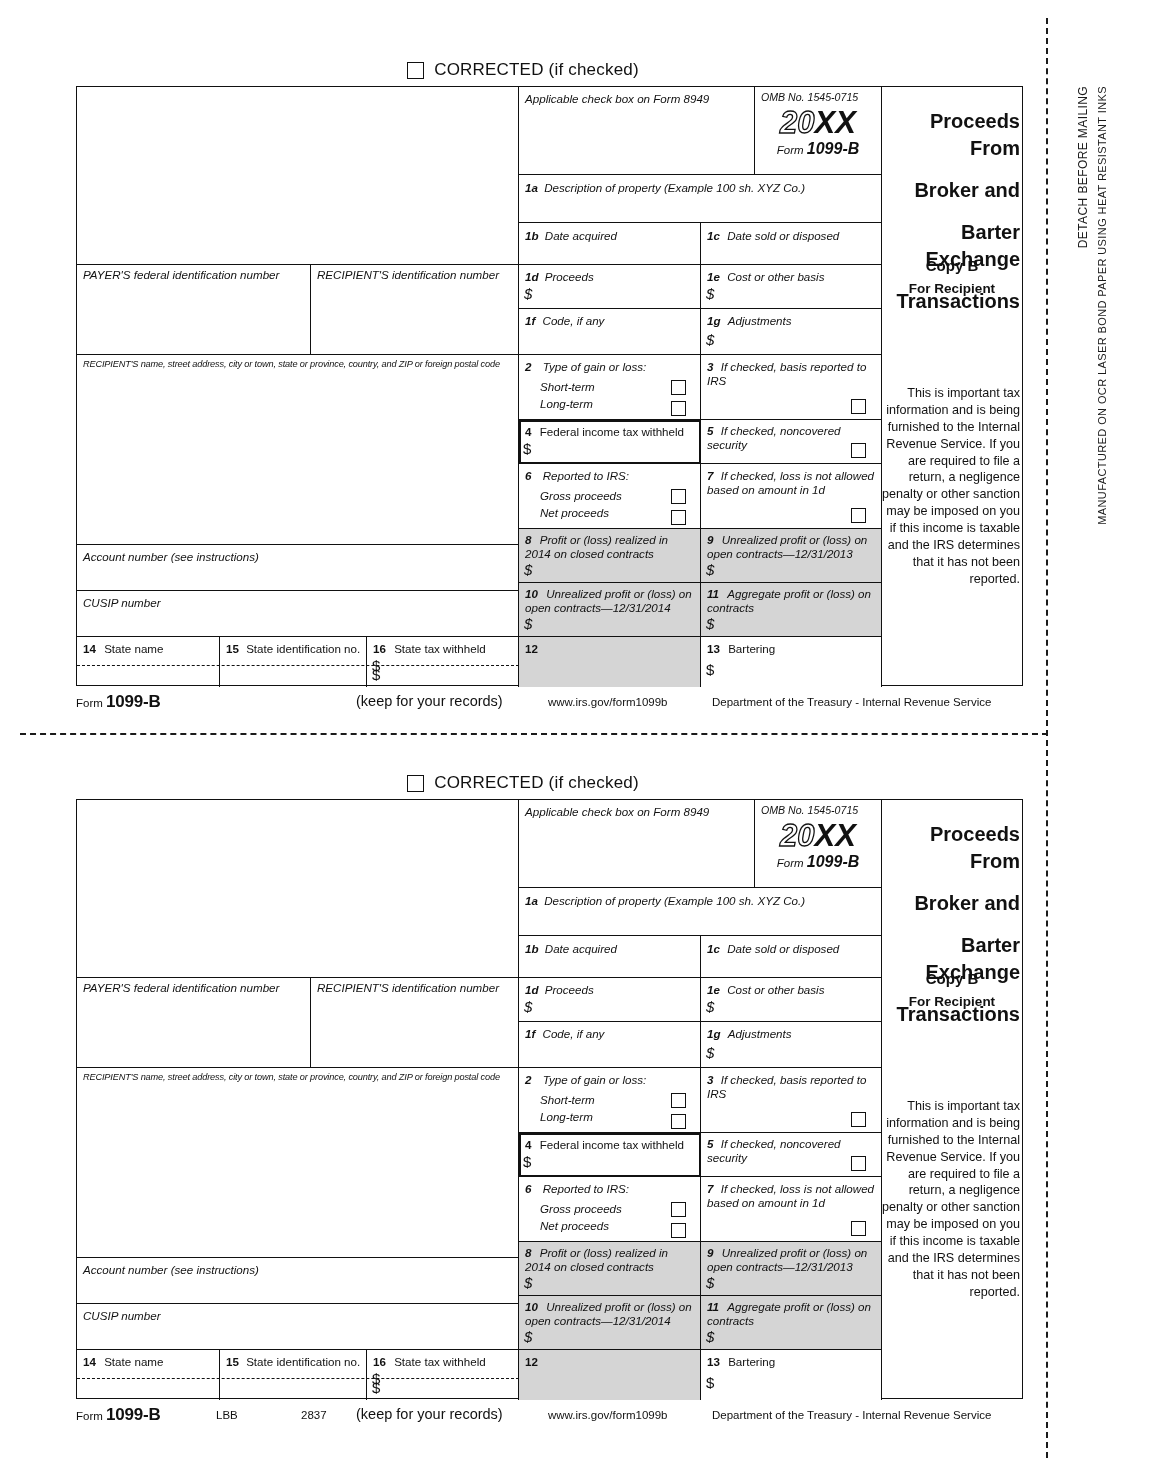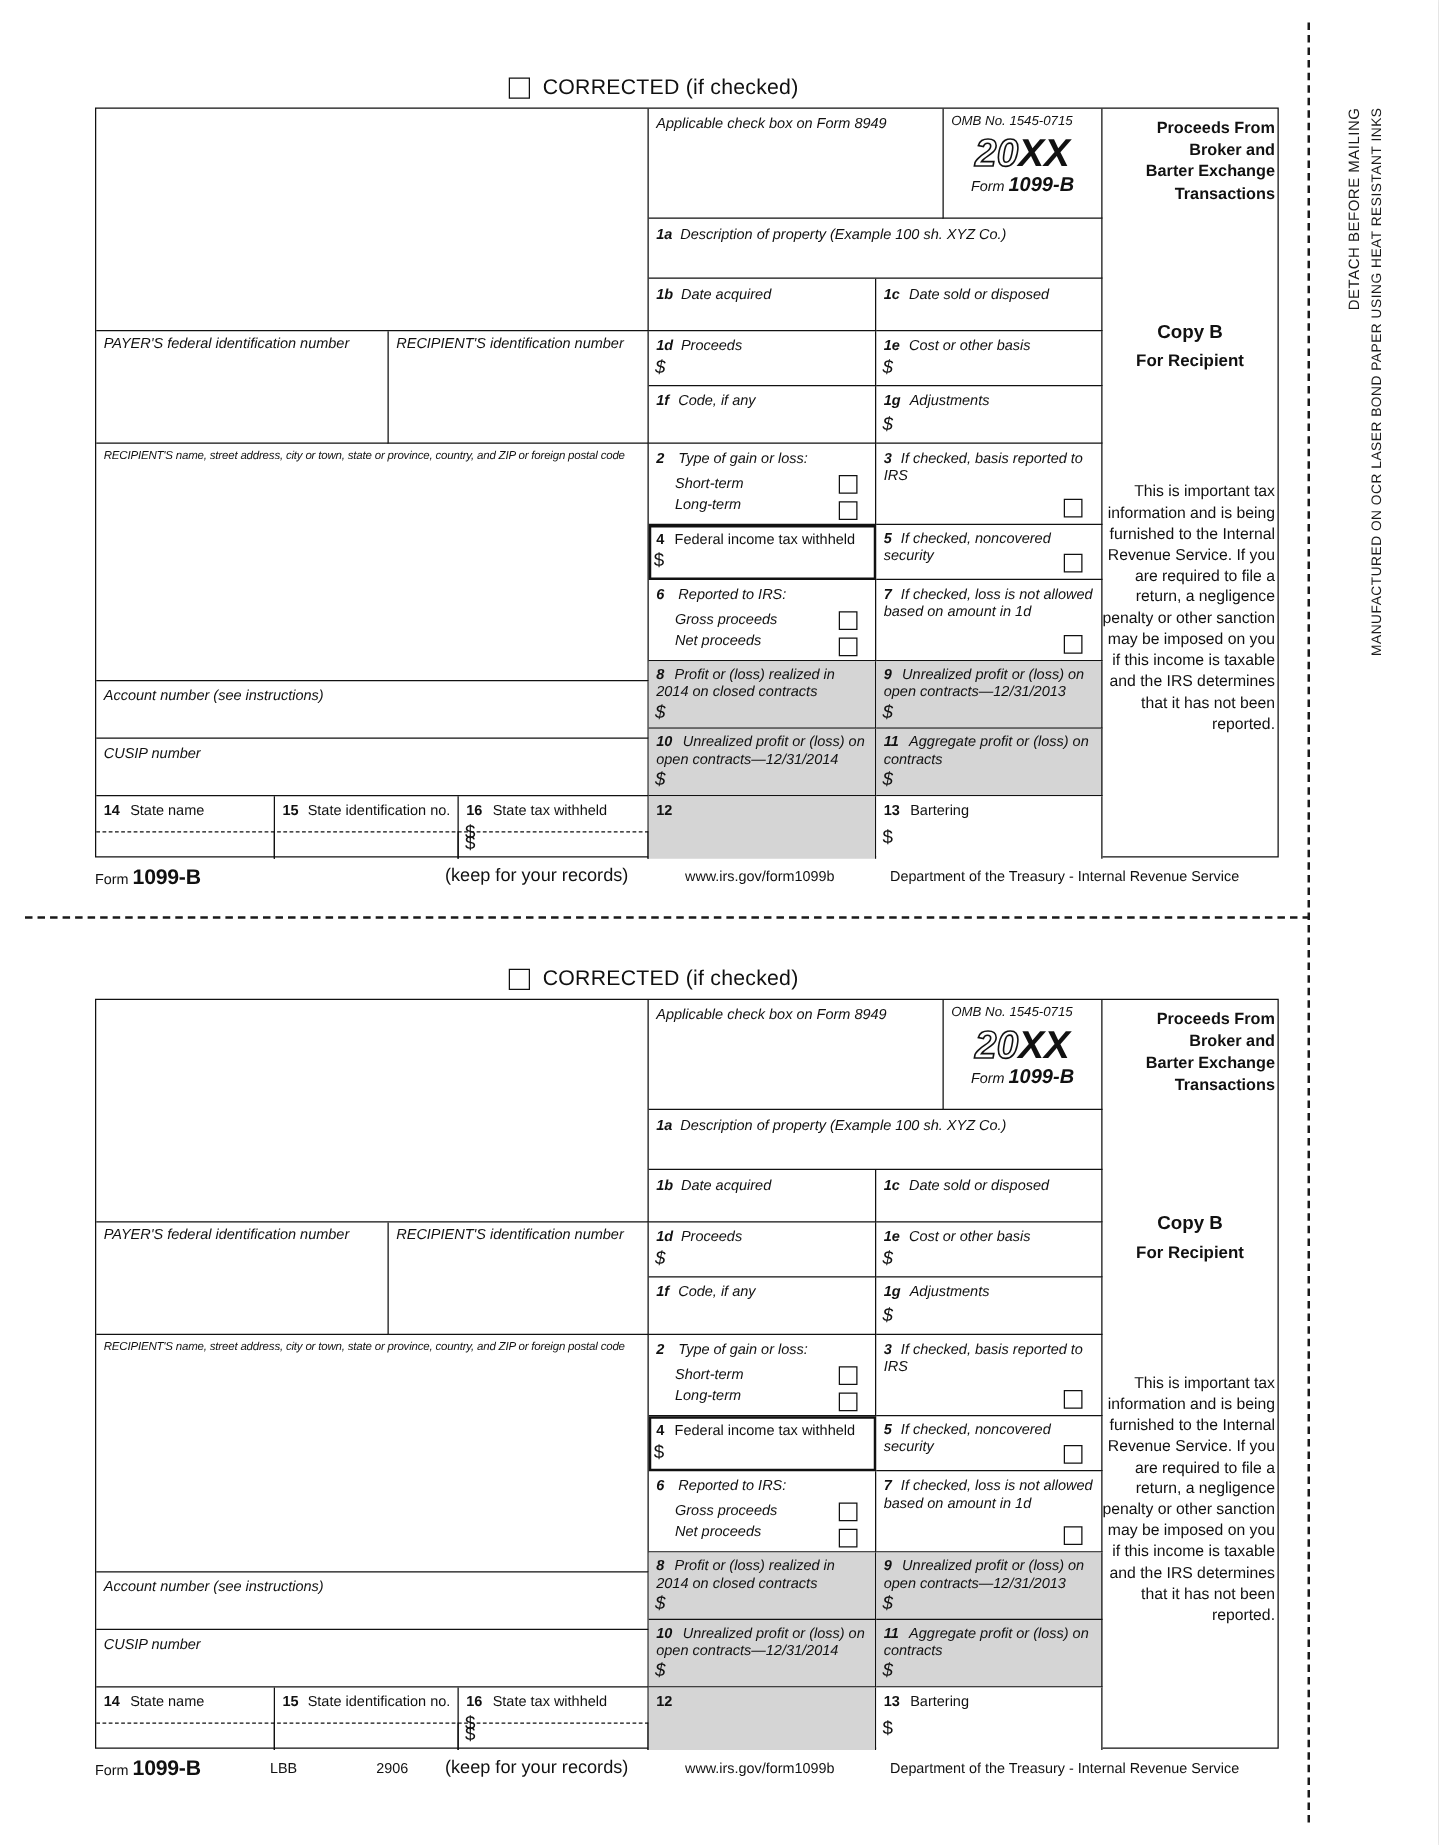--- a/index.html
+++ b/index.html
@@ -62,22 +62,23 @@
   .dollar{
     position:absolute;left:5px;font-size:15px;color:#111;font-family:"Liberation Sans",sans-serif;
   }
   .ck{
     position:absolute;width:15px;height:15px;border:1.4px solid #111;background:#fff;box-sizing:border-box;
   }
 
   
   .rpanel{position:absolute;box-sizing:border-box;}
   .rtitle{
-    text-align:right;font-weight:bold;font-size:13px;color:#111;line-height:1.35;
+    text-align:right;font-weight:bold;font-size:20px;color:#111;line-height:1.35;
     padding-right:2px;
+    margin-top:15px;
   }
   .copyb{text-align:center;font-weight:bold;font-size:15px;color:#111;}
   .copyb2{text-align:center;font-weight:bold;font-size:13.5px;color:#111;margin-top:7px;}
   .rbody{
     text-align:right;font-size:12.6px;color:#111;line-height:1.34;padding-right:2px;
   }
 
   
   .yearblk{text-align:center;}
   .y20{
@@ -587,21 +588,21 @@
       </div>
 
     </div>
 
     <div class="footer" style="top:690px;">
       <span class="f1099">
         <span>Form</span>
         <b>1099-B</b>
       </span>
       <span class="lbb">LBB</span>
-      <span class="num5154">2906</span>
+      <span class="num5154">2837</span>
       <span class="keep">(keep for your records)</span>
       <span class="url">www.irs.gov/form1099b</span>
       <span class="dept">Department of the Treasury - Internal Revenue Service</span>
     </div>
 
   </div>
 
   <div class="hperf"></div>
   <div class="vperf"></div>
   <div class="vert-text vt1">DETACH BEFORE MAILING</div>

